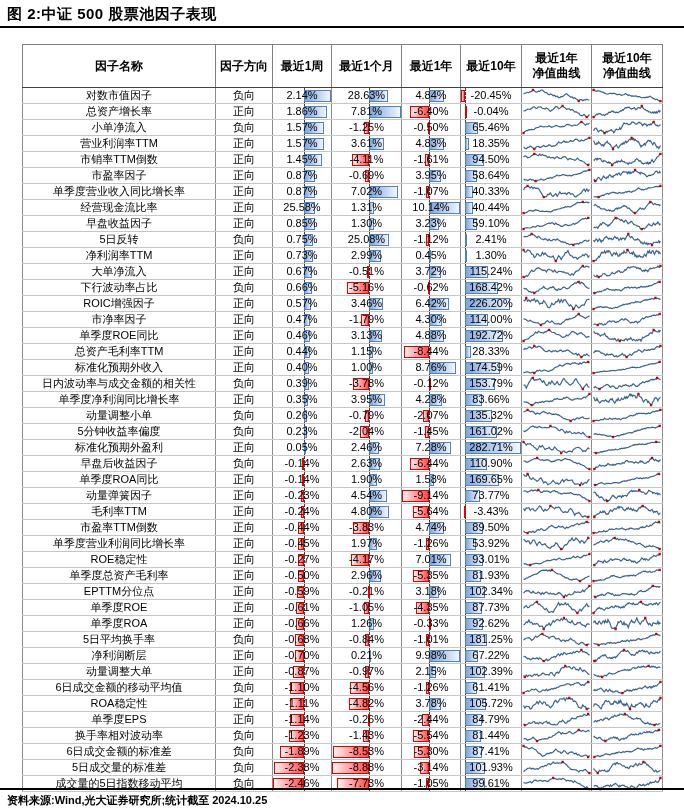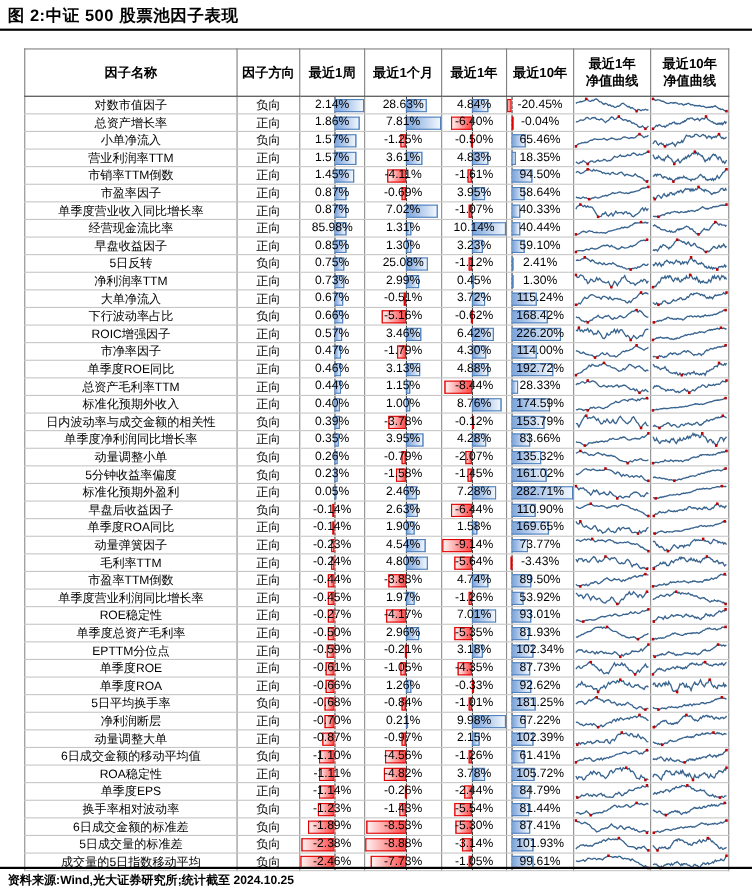--- a/index.html
+++ b/index.html
@@ -306,21 +306,21 @@
             <rect x="5.3" y="11.1" width="2.2" height="2.2" fill="#c00000"></rect>
           </svg>
         </td>
       </tr>
       <tr>
         <td class="name-cell"><span>经营现金流比率</span></td>
         <td><span>正向</span></td>
         <td><div class="barwrap">
             <div class="zero-axis" style="left: 53.4783%;"></div>
             <div class="dbar" style="left: 53.4783%; width: 18.6957%; border: 1px solid rgb(79, 129, 189); background: linear-gradient(to right, rgb(125, 165, 220), rgba(240, 246, 253, 0.9));"></div>
-          </div><span class="val-label">85.98%</span></td>
+          </div><span class="val-label">25.58%</span></td>
         <td><div class="barwrap">
             <div class="zero-axis" style="left: 53.2055%;"></div>
             <div class="dbar" style="left: 53.2055%; width: 7.84901%; border: 1px solid rgb(79, 129, 189); background: linear-gradient(to right, rgb(125, 165, 220), rgba(240, 246, 253, 0.9));"></div>
           </div><span class="val-label">1.31%</span></td>
         <td><div class="barwrap">
             <div class="zero-axis" style="left: 47.4066%;"></div>
             <div class="dbar" style="left: 47.4066%; width: 52.5934%; border: 1px solid rgb(79, 129, 189); background: linear-gradient(to right, rgb(125, 165, 220), rgba(240, 246, 253, 0.9));"></div>
           </div><span class="val-label">10.14%</span></td>
         <td><div class="barwrap">
             <div class="zero-axis" style="left: 6.74561%;"></div>
@@ -786,21 +786,21 @@
       <tr>
         <td class="name-cell"><span>5分钟收益率偏度</span></td>
         <td><span>负向</span></td>
         <td><div class="barwrap">
             <div class="zero-axis" style="left: 53.4783%;"></div>
             <div class="dbar" style="left: 53.4783%; width: 5%; border: 1px solid rgb(79, 129, 189); background: linear-gradient(to right, rgb(125, 165, 220), rgba(240, 246, 253, 0.9));"></div>
           </div><span class="val-label">0.23%</span></td>
         <td><div class="barwrap">
             <div class="zero-axis" style="left: 53.2055%;"></div>
             <div class="dbar" style="left: 40.9826%; width: 12.2229%; border: 1px solid rgb(224, 0, 0); background: linear-gradient(to left, rgb(255, 74, 74), rgba(255, 240, 240, 0.9));"></div>
-          </div><span class="val-label">-1.58%</span></td>
+          </div><span class="val-label">-2.04%</span></td>
         <td><div class="barwrap">
             <div class="zero-axis" style="left: 47.4066%;"></div>
             <div class="dbar" style="left: 39.8859%; width: 7.52075%; border: 1px solid rgb(224, 0, 0); background: linear-gradient(to left, rgb(255, 74, 74), rgba(255, 240, 240, 0.9));"></div>
           </div><span class="val-label">-1.45%</span></td>
         <td><div class="barwrap">
             <div class="zero-axis" style="left: 6.74561%;"></div>
             <div class="dbar" style="left: 6.74561%; width: 53.1139%; border: 1px solid rgb(79, 129, 189); background: linear-gradient(to right, rgb(125, 165, 220), rgba(240, 246, 253, 0.9));"></div>
           </div><span class="val-label">161.02%</span></td>
         <td class="spark-cell">
           <svg viewBox="0 0 68 14" preserveAspectRatio="none">

